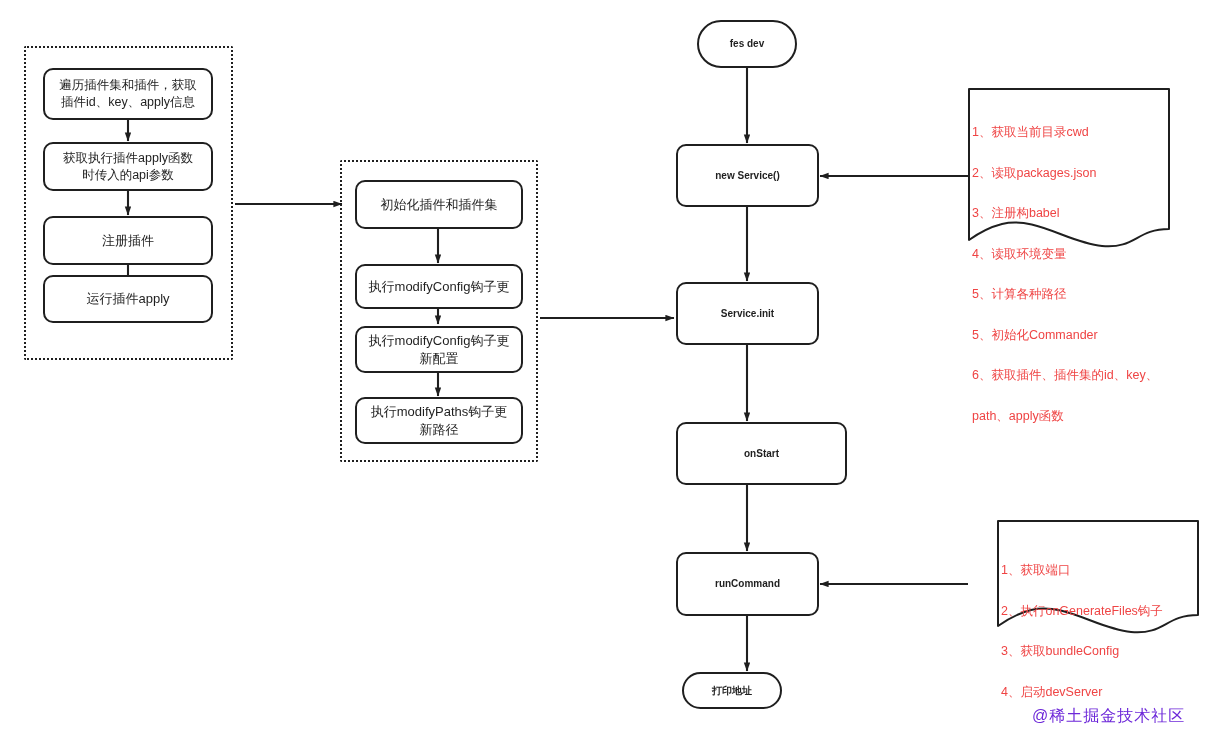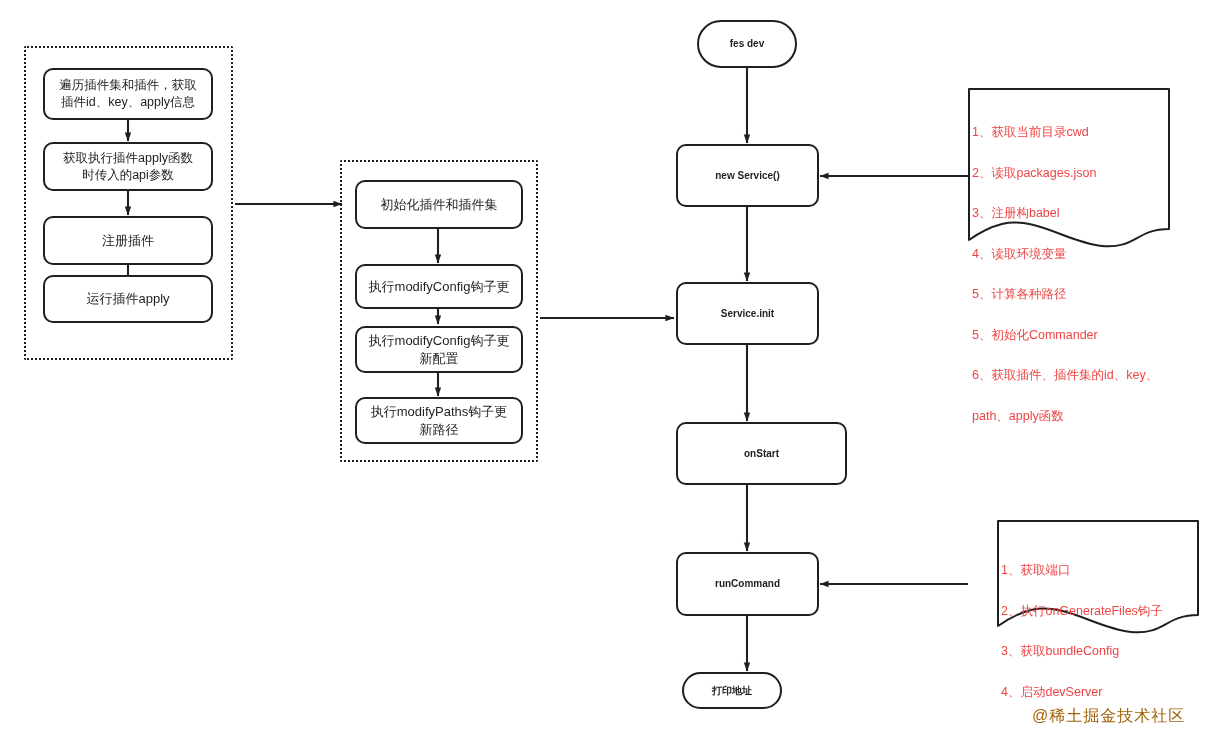--- a/index.html
+++ b/index.html
@@ -79,21 +79,21 @@
     font-size: 12.5px;
     line-height: 1.62;
     color: #ef4444;
     white-space: pre-line;
   }
 
   
   .watermark {
     position: absolute;
     font-size: 16px;
-    color: #a16207;
+    color: #6d28d9;
     letter-spacing: 1px;
     user-select: none;
   }
 
   
   .fs-cn-sm { font-size: 12.5px; }
   .fs-cn-md { font-size: 13px; }
   .fs-main  { font-size: 10px; font-weight: bold; }
 </style>
 </head>

